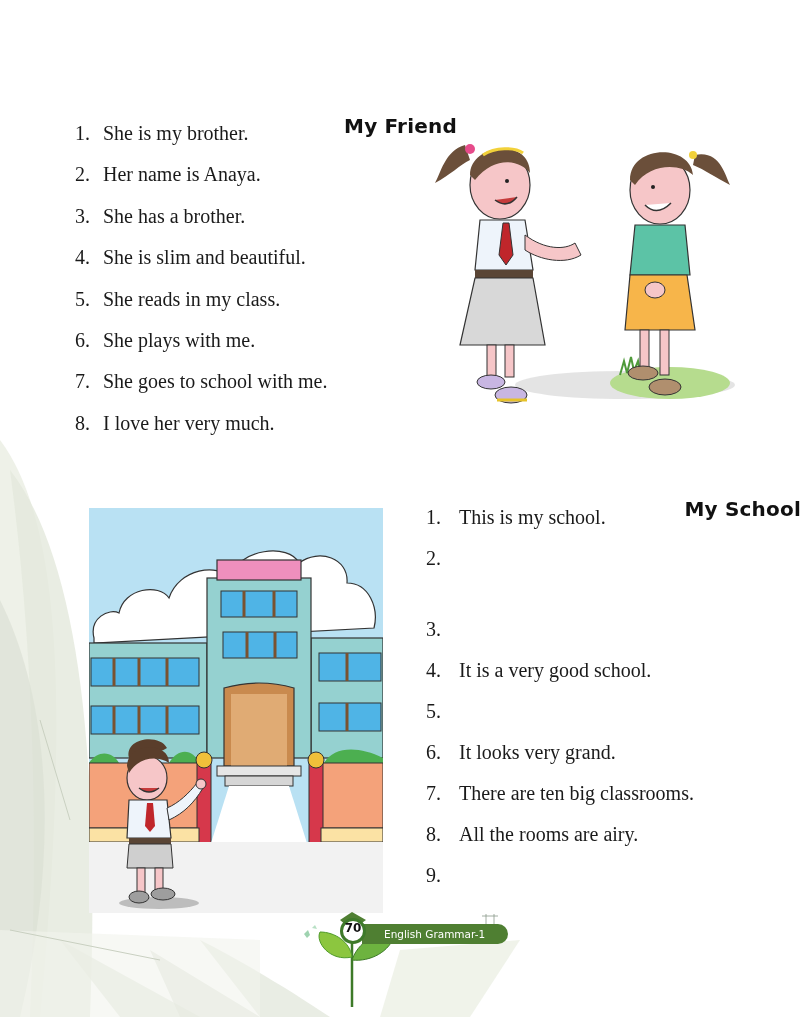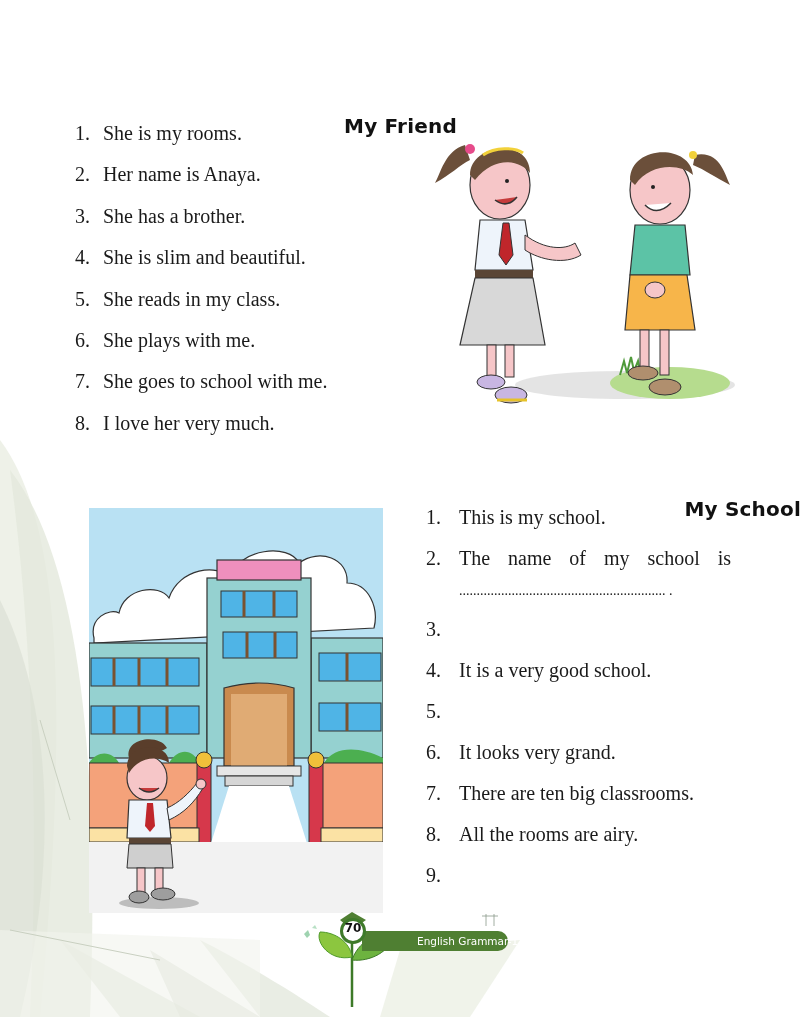--- a/index.html
+++ b/index.html
@@ -52,23 +52,23 @@
       white-space: nowrap;
       overflow: hidden;
       line-height: 16px;
     }
 
     .friends-illustration { position: absolute; left: 425px; top: 125px; width: 320px; height: 290px; }
     .school-illustration { position: absolute; left: 89px; top: 508px; width: 294px; height: 405px; border: none; }
 
     .footer { position: absolute; left: 290px; top: 912px; width: 230px; height: 100px; }
     .footer-banner {
-      position: absolute; left: 72px; top: 19px; width: 146px; height: 20px;
+      position: absolute; left: 72px; top: 12px; width: 146px; height: 20px;
       background: #4f7f32; border-radius: 0 10px 10px 0;
-      display: flex; align-items: center; padding-left: 55px;
+      display: flex; align-items: center; padding-left: 22px;
     }
     .footer-label {
       font-family: "DejaVu Sans", "Liberation Sans", sans-serif;
       font-size: 10.5px; color: #ffffff; white-space: nowrap;
     }
     .page-badge {
       position: absolute; left: 50px; top: 6px; width: 26px; height: 26px;
       border-radius: 50%; background: #ffffff; border: 3px solid #3e7a2a;
       display: flex; justify-content: center;
       font-family: "DejaVu Sans", "Liberation Sans", sans-serif;
@@ -92,21 +92,21 @@
   <line x1="40" y1="720" x2="70" y2="820" stroke="#c9d0c1" stroke-width="1"></line>
 </svg>
 
 <div class="page-content">
 
   <h2 class="section-title title-friend">My Friend</h2>
 
   <ol class="list friend-list">
     <li>
         <span class="num">1.</span>
-        <span class="txt">She is my rooms.</span>
+        <span class="txt">She is my brother.</span>
       </li>
     <li>
         <span class="num">2.</span>
         <span class="txt">Her name is Anaya.</span>
       </li>
     <li>
         <span class="num">3.</span>
         <span class="txt">She has a brother.</span>
       </li>
     <li>
@@ -263,21 +263,20 @@
     </g>
   </svg>
 
   <ol class="list school-list">
     <li>
         <span class="num">1.</span>
         <span class="txt">This is my school.</span>
       </li>
     <li class="two-line">
         <span class="num">2.</span>
-        <span class="txt"><span>The name of my school is</span><span class="blank-line">........................................................... .</span></span>
       </li>
     <li>
         <span class="num">3.</span>
       </li>
     <li>
         <span class="num">4.</span>
         <span class="txt">It is a very good school.</span>
       </li>
     <li>
         <span class="num">5.</span>

